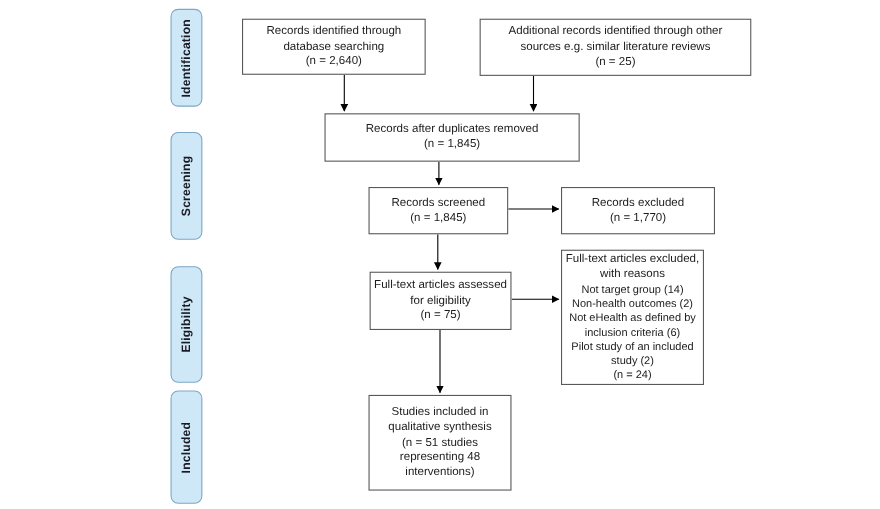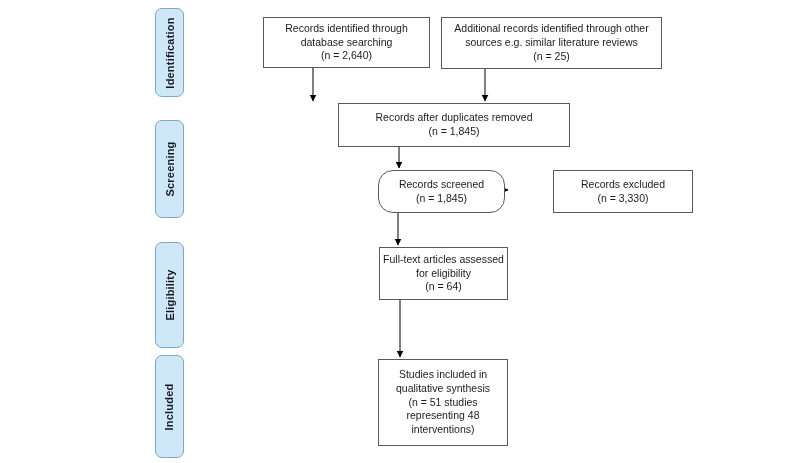--- a/index.html
+++ b/index.html
@@ -52,21 +52,20 @@
   .fbox {
     position: absolute;
     background: #ffffff;
     border: 1px solid var(--box-border, #595959);
     box-sizing: border-box;
     display: flex;
     flex-direction: column;
     align-items: center;
     justify-content: center;
     padding: 1px 2px;
-    margin-left: 43px;
   }
   .fbox-text {
     width: 100%;
     text-align: center;
     white-space: pre-line;
     font-size: 10.5px;
     line-height: 1.32;
     color: var(--box-text, #1b1b1b);
   }
   .fbox-text.small {
@@ -106,47 +105,58 @@
   <div class="stage" style="top:355px; height:103px;">
     <span class="stage-label">Included</span>
   </div>
 
   <div class="fbox" style="left:220px; top:17px; width:167px; height:51px;">
     <div class="fbox-text">Records identified through
 database searching
 (n = 2,640)</div>
   </div>
 
-  <div class="fbox" style="left:398px; top:17px; width:221px; height:52px;">
+  <div class="fbox" style="left:436px; top:17px; width:247px; height:52px;">
     <div class="fbox-text">Additional records identified through other
 sources e.g. similar literature reviews
 (n = 25)</div>
   </div>
 
   <div class="fbox" style="left:295px; top:103px; width:232px; height:44px;">
     <div class="fbox-text">Records after duplicates removed
 (n = 1,845)</div>
   </div>
 
-  <div class="fbox" style="left:335px; top:170px; width:127px; height:43px;border-radius:15px;">
+  <div class="fbox" style="left:335px; top:170px; width:127px; height:43px;">
     <div class="fbox-text">Records screened
 (n = 1,845)</div>
   </div>
 
   <div class="fbox" style="left:510px; top:170px; width:140px; height:43px;">
     <div class="fbox-text">Records excluded
-(n = 3,330)</div>
+(n = 1,770)</div>
   </div>
 
   <div class="fbox" style="left:336px; top:247px; width:129px; height:53px;">
     <div class="fbox-text">Full-text articles assessed
 for eligibility
-(n = 64)</div>
+(n = 75)</div>
   </div>
 
+  <div class="fbox" style="left:510px; top:227px; width:130px; height:123px;">
+    <div class="fbox-text">Full-text articles excluded,
+with reasons</div>
+    <div class="fbox-text small">Not target group (14)
+Non-health outcomes (2)
+Not eHealth as defined by
+inclusion criteria (6)
+Pilot study of an included
+study (2)
+(n = 24)</div>
+  </div>
 
   <div class="fbox" style="left:335px; top:359px; width:130px; height:87px;">
     <div class="fbox-text">Studies included in
 qualitative synthesis
 (n = 51 studies
 representing 48
 interventions)</div>
   </div>
 
 </div>

